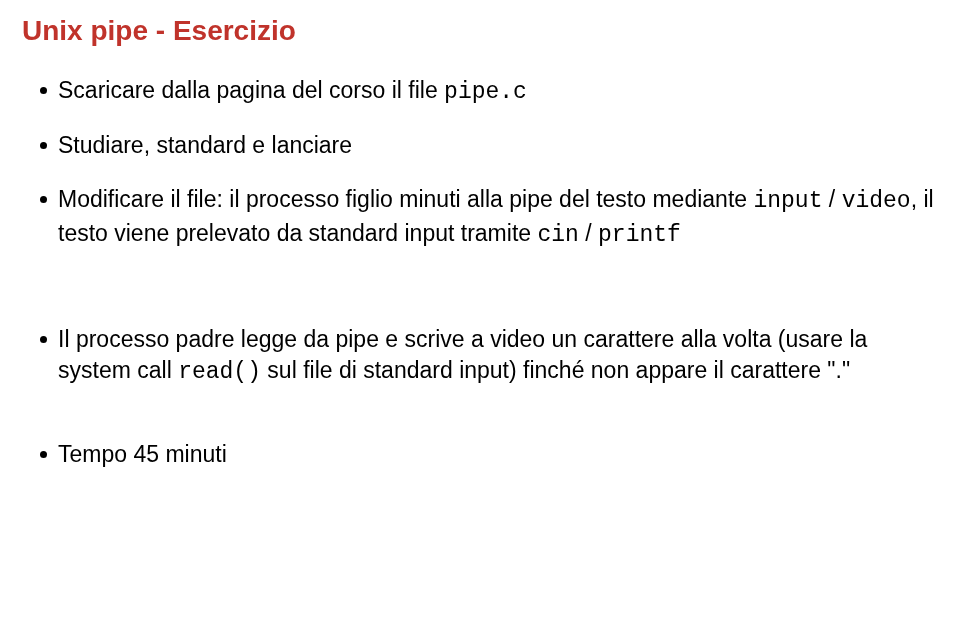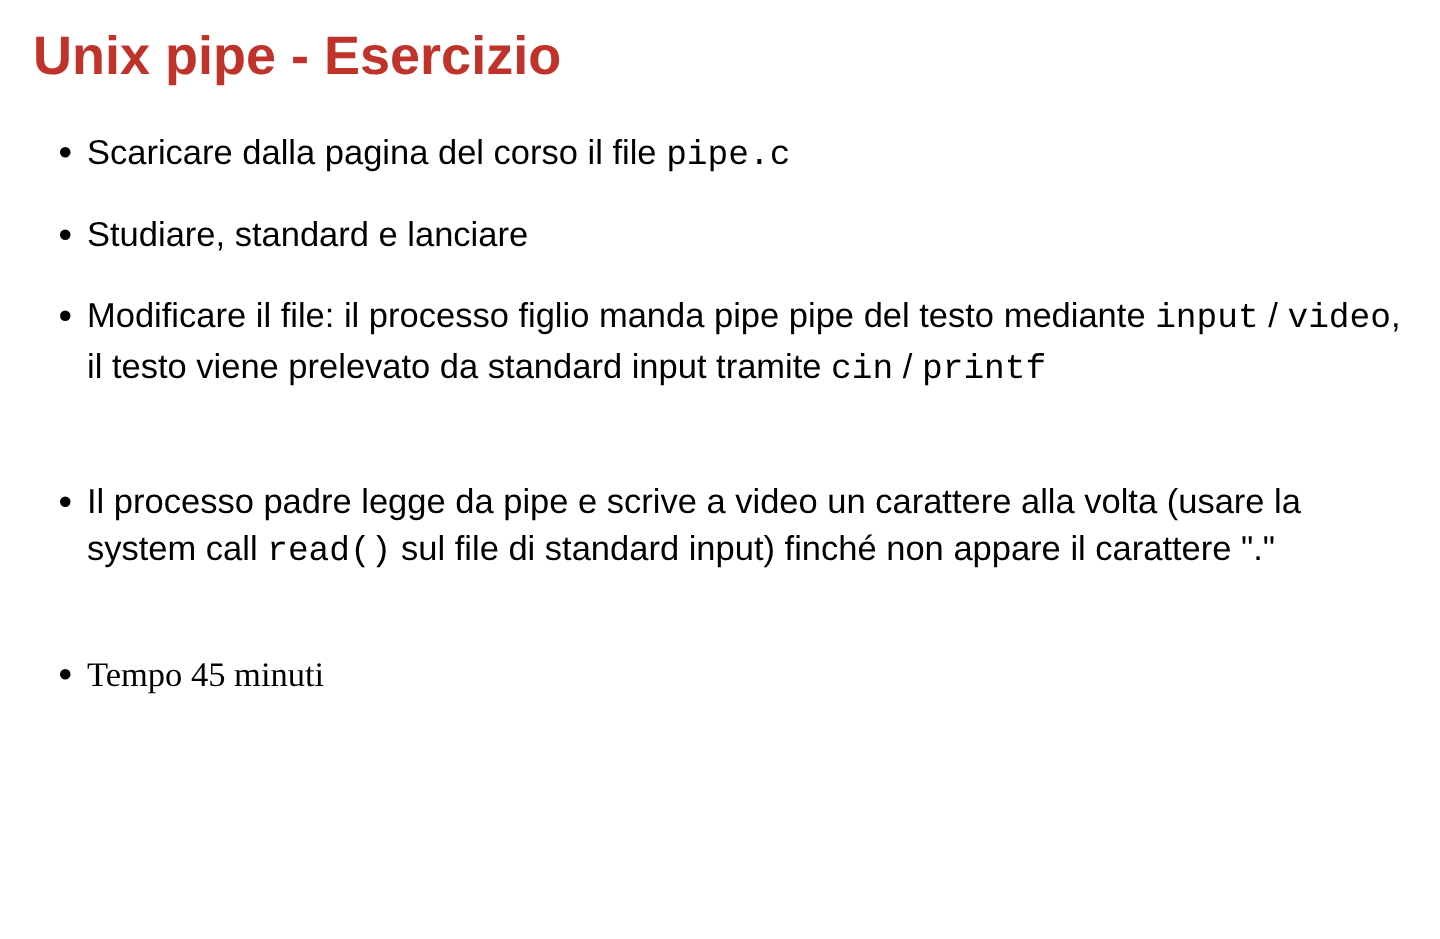--- a/index.html
+++ b/index.html
@@ -13,21 +13,21 @@
       background: #ffffff;
       padding: 12px 22px;
       font-family: Arial, Helvetica, sans-serif;
       font-size: 23px;
       color: #000000;
       line-height: 1.38;
       overflow: hidden;
     }
     .title {
       color: #c0332b;
-      font-size: 36px;
+      font-size: 28px;
       font-weight: bold;
       margin-bottom: 24px;
     }
     .bullet-list {
       list-style: none;
       padding-left: 18px;
     }
     .bullet-list li {
       position: relative;
       padding-left: 18px;
@@ -40,25 +40,24 @@
       top: 12px;
       width: 7px;
       height: 7px;
       background: #000;
       border-radius: 50%;
     }
     .bullet-list.sub {
       margin-top: 22px;
     }
     .bullet-list.group2 {
-      margin-top: 56px;
+      margin-top: 72px;
     }
     .bullet-list.group3 {
       margin-top: 50px;
-      font-family: Liberation Serif, serif;
     }
     .tt {
       font-family: "Courier New", Courier, monospace;
     }
   </style>
 </head>
 <body>
 
 <h1 class="title">Unix pipe - Esercizio</h1>
 
@@ -69,21 +68,21 @@
 </ul>
 
 <ul class="bullet-list sub">
   <li>
     <span>Studiare, standard e lanciare</span>
   </li>
 </ul>
 
 <ul class="bullet-list sub">
   <li>
-    <span>Modificare il file: il processo figlio manda pipe pipe del testo mediante </span><span class="tt">input</span><span> / </span><span class="tt">video</span><span>, il testo viene prelevato da standard input tramite </span><span class="tt">cin</span><span> / </span><span class="tt">printf</span>
+    <span>Modificare il file: il processo figlio minuti alla pipe del testo mediante </span><span class="tt">input</span><span> / </span><span class="tt">video</span><span>, il testo viene prelevato da standard input tramite </span><span class="tt">cin</span><span> / </span><span class="tt">printf</span>
   </li>
 </ul>
 
 <ul class="bullet-list group2">
   <li>
     <span>Il processo padre legge da pipe e scrive a video un carattere alla volta (usare la system call </span><span class="tt">read()</span><span> sul file di standard input) finché non appare il carattere "."</span>
   </li>
 </ul>
 
 <ul class="bullet-list group3">

